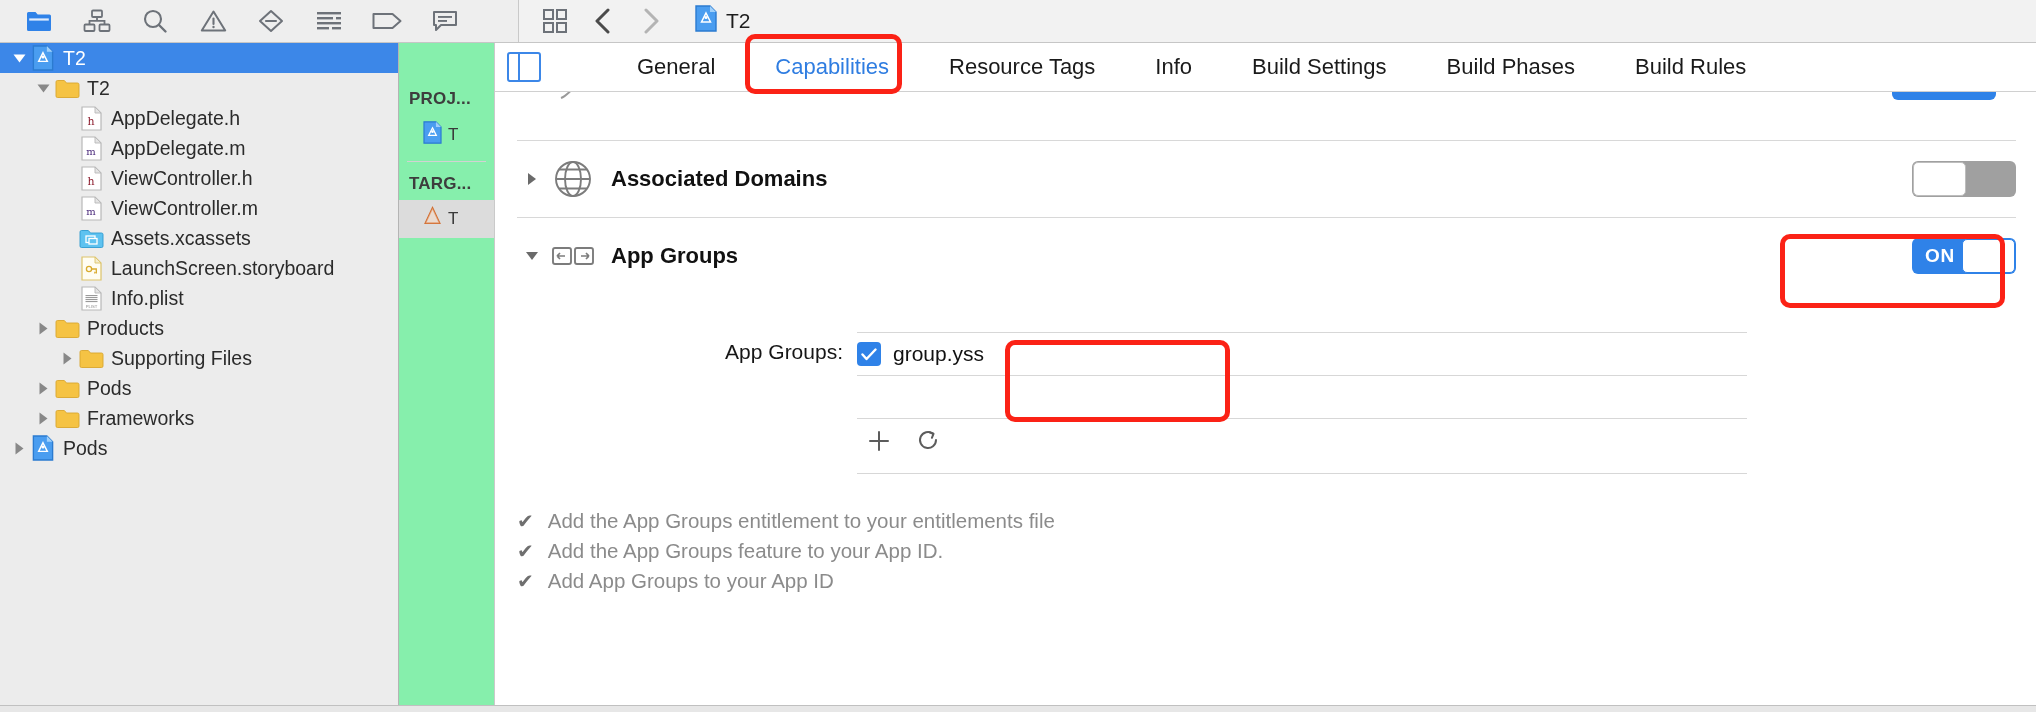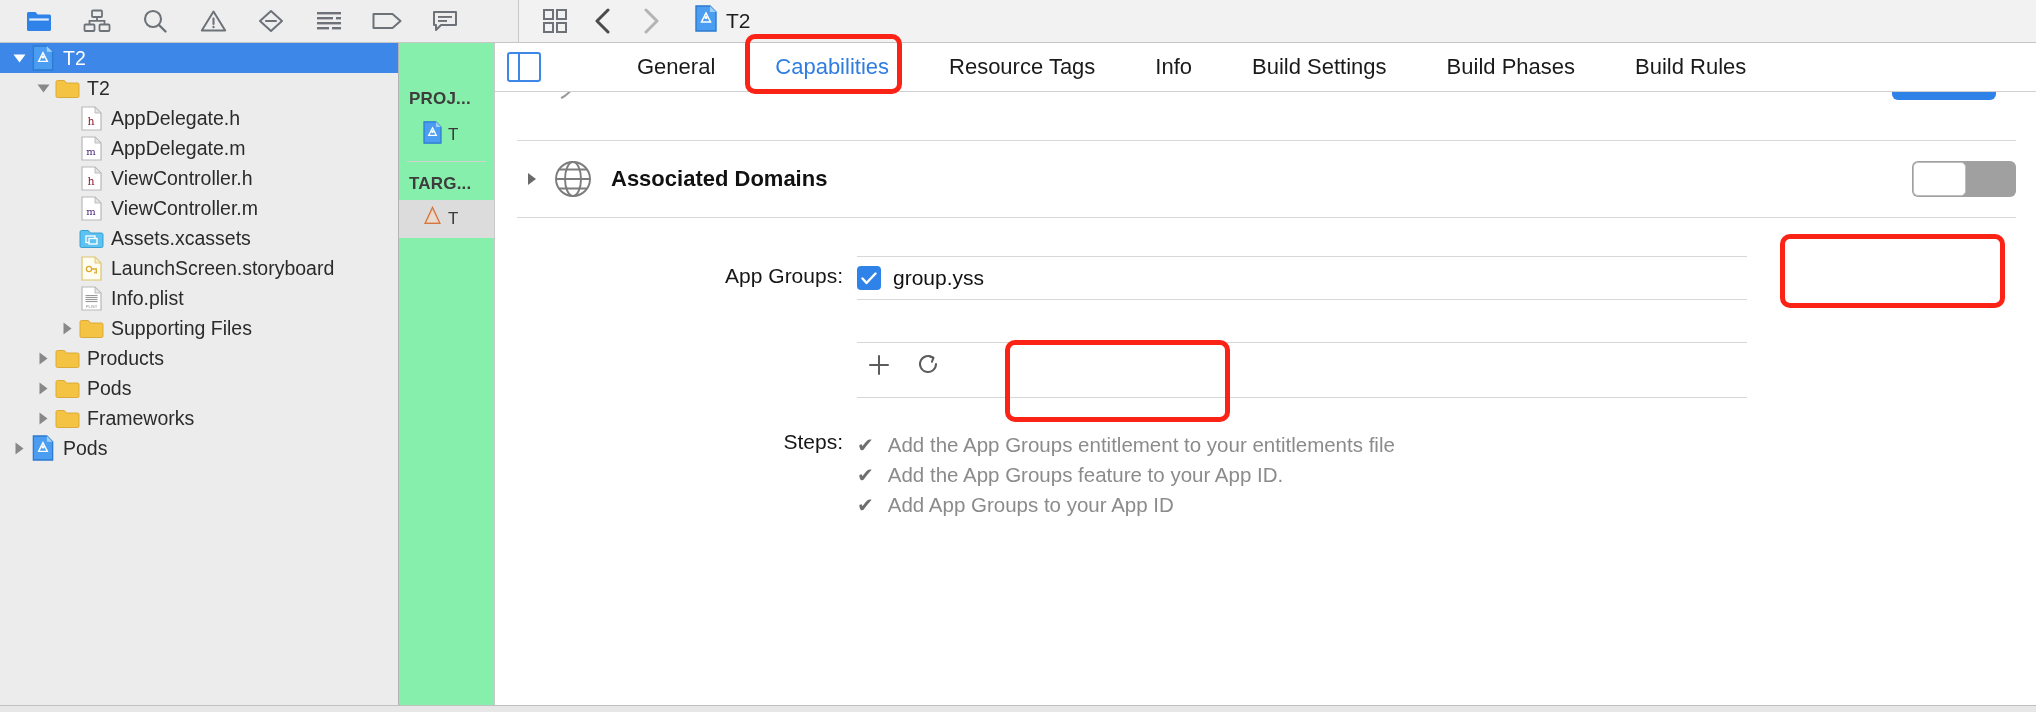--- a/index.html
+++ b/index.html
@@ -597,45 +597,45 @@
                   <rect x="4.5" y="9" width="12" height="1.1"></rect>
                   <rect x="4.5" y="11" width="12" height="1.1"></rect>
                   <rect x="4.5" y="13" width="12" height="1.1"></rect>
                   <rect x="4.5" y="15" width="12" height="1.1"></rect>
                 </g>
                 <text x="10.5" y="22" font-family="Liberation Sans, sans-serif" font-size="4.2" fill="#8a8a8a" text-anchor="middle">PLIST</text>
               </svg>
             </div>
             <div class="nav-label">Info.plist</div>
           </div>
+          <div class="nav-row" style="padding-left: 32px;">
+            <div class="twisty">
+              <svg width="13" height="15" viewBox="0 0 13 15">
+                <path d="M2.5 1.5l8 6-8 6z" fill="#888888"></path>
+              </svg>
+            </div>
+            <div class="nav-icon">
+              <svg width="25" height="21" viewBox="0 0 25 21">
+                <path d="M1 4a1.5 1.5 0 0 1 1.5-1.5h6.8L11.5 5h11A1.5 1.5 0 0 1 24 6.5V18a1.5 1.5 0 0 1-1.5 1.5h-20A1.5 1.5 0 0 1 1 18z" fill="#f5c344" stroke="#d9a62c" stroke-width=".9"></path>
+              </svg>
+            </div>
+            <div class="nav-label">Products</div>
+          </div>
           <div class="nav-row" style="padding-left: 56px;">
             <div class="twisty">
               <svg width="13" height="15" viewBox="0 0 13 15">
                 <path d="M2.5 1.5l8 6-8 6z" fill="#888888"></path>
               </svg>
             </div>
             <div class="nav-icon">
               <svg width="25" height="21" viewBox="0 0 25 21">
                 <path d="M1 4a1.5 1.5 0 0 1 1.5-1.5h6.8L11.5 5h11A1.5 1.5 0 0 1 24 6.5V18a1.5 1.5 0 0 1-1.5 1.5h-20A1.5 1.5 0 0 1 1 18z" fill="#f5c344" stroke="#d9a62c" stroke-width=".9"></path>
               </svg>
             </div>
             <div class="nav-label">Supporting Files</div>
-          </div>
-          <div class="nav-row" style="padding-left: 32px;">
-            <div class="twisty">
-              <svg width="13" height="15" viewBox="0 0 13 15">
-                <path d="M2.5 1.5l8 6-8 6z" fill="#888888"></path>
-              </svg>
-            </div>
-            <div class="nav-icon">
-              <svg width="25" height="21" viewBox="0 0 25 21">
-                <path d="M1 4a1.5 1.5 0 0 1 1.5-1.5h6.8L11.5 5h11A1.5 1.5 0 0 1 24 6.5V18a1.5 1.5 0 0 1-1.5 1.5h-20A1.5 1.5 0 0 1 1 18z" fill="#f5c344" stroke="#d9a62c" stroke-width=".9"></path>
-              </svg>
-            </div>
-            <div class="nav-label">Products</div>
           </div>
           <div class="nav-row" style="padding-left: 32px;">
             <div class="twisty">
               <svg width="13" height="15" viewBox="0 0 13 15">
                 <path d="M2.5 1.5l8 6-8 6z" fill="#888888"></path>
               </svg>
             </div>
             <div class="nav-icon">
               <svg width="25" height="21" viewBox="0 0 25 21">
                 <path d="M1 4a1.5 1.5 0 0 1 1.5-1.5h6.8L11.5 5h11A1.5 1.5 0 0 1 24 6.5V18a1.5 1.5 0 0 1-1.5 1.5h-20A1.5 1.5 0 0 1 1 18z" fill="#f5c344" stroke="#d9a62c" stroke-width=".9"></path>
@@ -746,20 +746,42 @@
           </div>
           <div class="cap-title">Associated Domains</div>
           <div class="switch off">
             <div class="knob"></div>
             <span class="sw-label">OFF</span>
           </div>
         </div>
 
         <div class="cap-sep"></div>
 
+        <div class="cap-header">
+          <div class="cap-disclosure">
+            <svg width="16" height="14" viewBox="0 0 16 14">
+                <path d="M2 3h12l-6 8z" fill="#6a6a6a"></path>
+              </svg>
+          </div>
+          <div class="cap-symbol">
+            <svg width="44" height="30" viewBox="0 0 44 30">
+                <g fill="none" stroke="#7c7c7c" stroke-width="1.9">
+                  <rect x="2" y="7" width="18" height="16" rx="2"></rect>
+                  <rect x="24" y="7" width="18" height="16" rx="2"></rect>
+                </g>
+                <path d="M14 15H6m0 0l3-3m-3 3l3 3" stroke="#7c7c7c" stroke-width="1.7" fill="none"></path>
+                <path d="M30 15h8m0 0l-3-3m3 3l-3 3" stroke="#7c7c7c" stroke-width="1.7" fill="none"></path>
+              </svg>
+          </div>
+          <div class="cap-title">App Groups</div>
+          <div class="switch on">
+            <span class="sw-label">ON</span>
+            <div class="knob"></div>
+          </div>
+        </div>
 
         <div class="ag-body">
 
           <div class="ag-row">
             <div class="ag-label">App Groups:</div>
             <div class="ag-list">
               <div class="ag-item">
                 <div class="checkbox">
                   <svg width="16" height="13" viewBox="0 0 16 13">
                       <path d="M1.5 6.5l4 4.5L14.5 1.5" fill="none" stroke="#fff" stroke-width="2.4" stroke-linecap="round" stroke-linejoin="round"></path>
@@ -779,21 +801,20 @@
                       <path d="M19 11a8 8 0 1 1-3.2-6.4" fill="none" stroke="#5c5c5c" stroke-width="2" stroke-linecap="round"></path>
                       <path d="M12.5 3.2l4 1.6-1.6 4" fill="none" stroke="#5c5c5c" stroke-width="2" stroke-linecap="round" stroke-linejoin="round"></path>
                     </svg>
                 </span>
               </div>
               <div class="ag-divider"></div>
             </div>
           </div>
 
           <div class="steps-row">
-            <div class="steps-label">Steps:</div>
             <div class="steps-list" id="steps-list">
                 <div class="step-item">
                   <span class="step-check">✔</span>
                   <span>Add the App Groups entitlement to your entitlements file</span>
                 </div>
                 <div class="step-item">
                   <span class="step-check">✔</span>
                   <span>Add the App Groups feature to your App ID.</span>
                 </div>
                 <div class="step-item">

